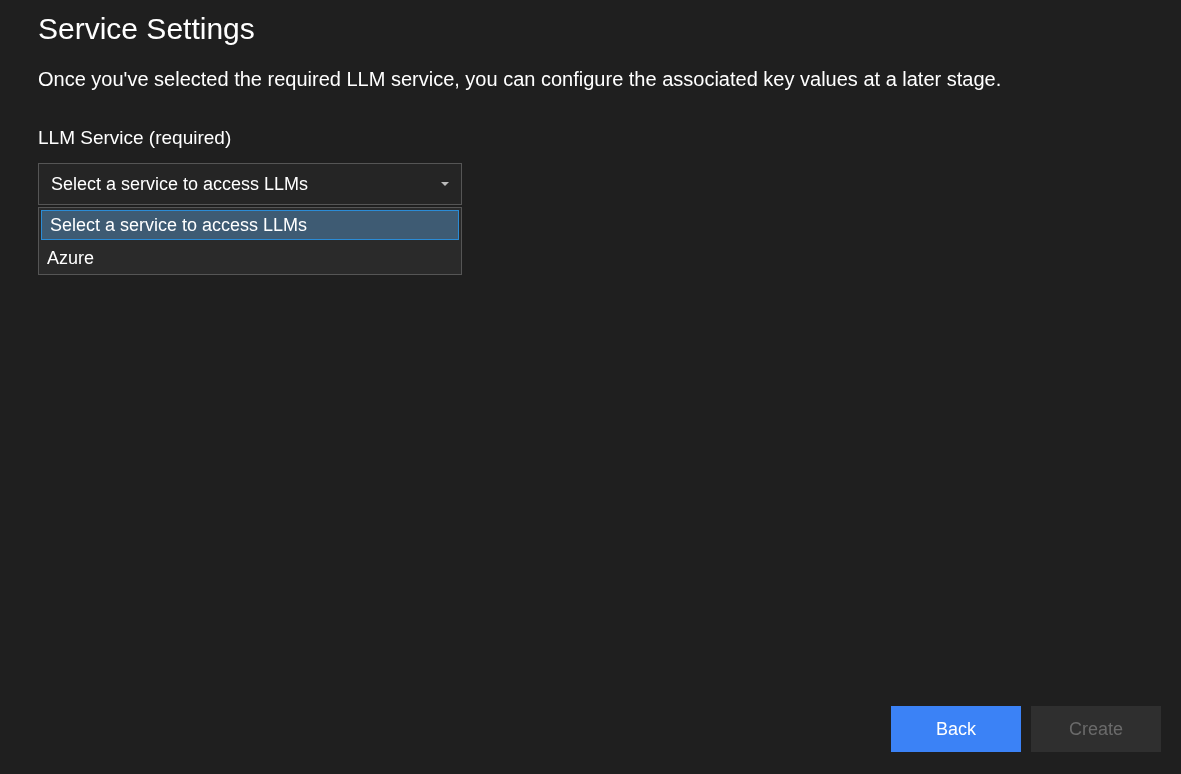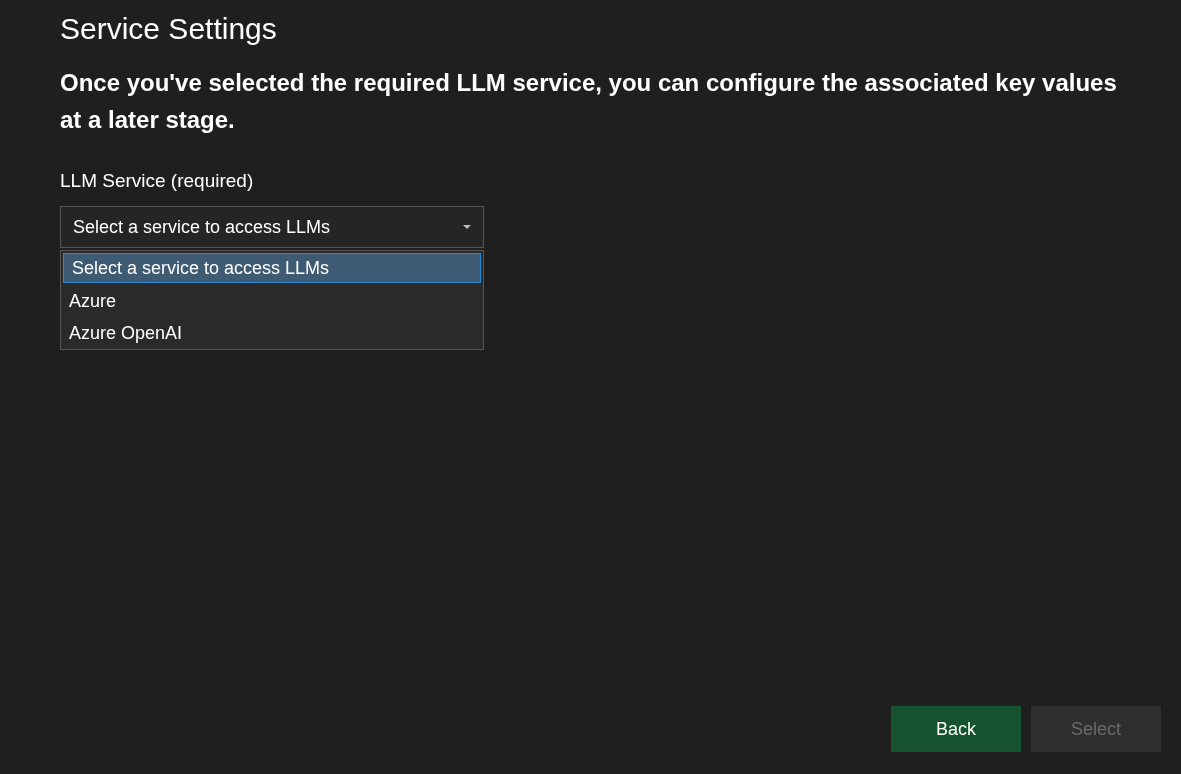--- a/index.html
+++ b/index.html
@@ -11,31 +11,30 @@
       width: 1181px;
       height: 774px;
       background: #1f1f1f;
       font-family: "Segoe UI", Arial, sans-serif;
       color: #ffffff;
       position: relative;
       overflow: hidden;
     }
     .content {
       padding: 12px 38px 0 38px;
-      margin-left: 22px;
     }
     .page-title {
       font-size: 30px;
       font-weight: 400;
       color: #ffffff;
       margin-bottom: 18px;
     }
     .description {
-      font-size: 24px;
-      font-weight: 700;
+      font-size: 20px;
+      font-weight: 400;
       color: #ffffff;
       line-height: 1.55;
       margin-bottom: 32px;
       max-width: 1080px;
     }
     .field-label {
       font-size: 19px;
       font-weight: 400;
       color: #ffffff;
       margin-bottom: 14px;
@@ -106,21 +105,21 @@
       height: 46px;
       border: none;
       font-size: 18px;
       font-family: inherit;
       cursor: pointer;
       display: flex;
       align-items: center;
       justify-content: center;
     }
     .back-button {
-      background: #14532d;
+      background: #3b82f6;
       color: #ffffff;
     }
     .create-button {
       background: #2f2f2f;
       color: #6a6a6a;
       cursor: default;
     }
   </style>
 </head>
 <body>
@@ -132,21 +131,20 @@
   <div class="field-label">LLM Service (required)</div>
 
   <div class="dropdown-wrapper">
     <button class="dropdown-button">
       <span>Select a service to access LLMs</span>
       <span class="dropdown-caret"></span>
     </button>
     <div class="dropdown-list">
       <div class="dropdown-option selected">Select a service to access LLMs</div>
       <div class="dropdown-option">Azure</div>
-      <div class="dropdown-option">Azure OpenAI</div>
     </div>
   </div>
 </div>
 
 <div class="footer">
   <button class="footer-button back-button">Back</button>
-  <button class="footer-button create-button">Select</button>
+  <button class="footer-button create-button">Create</button>
 </div>
 
 </body></html>

